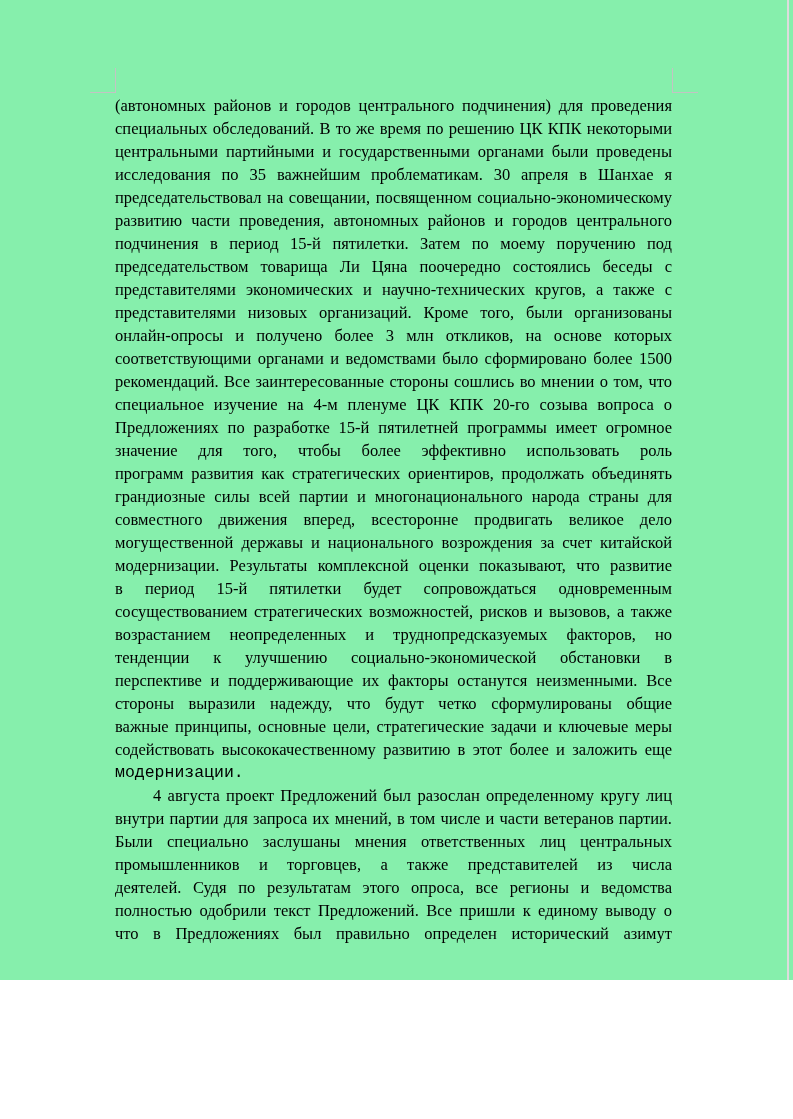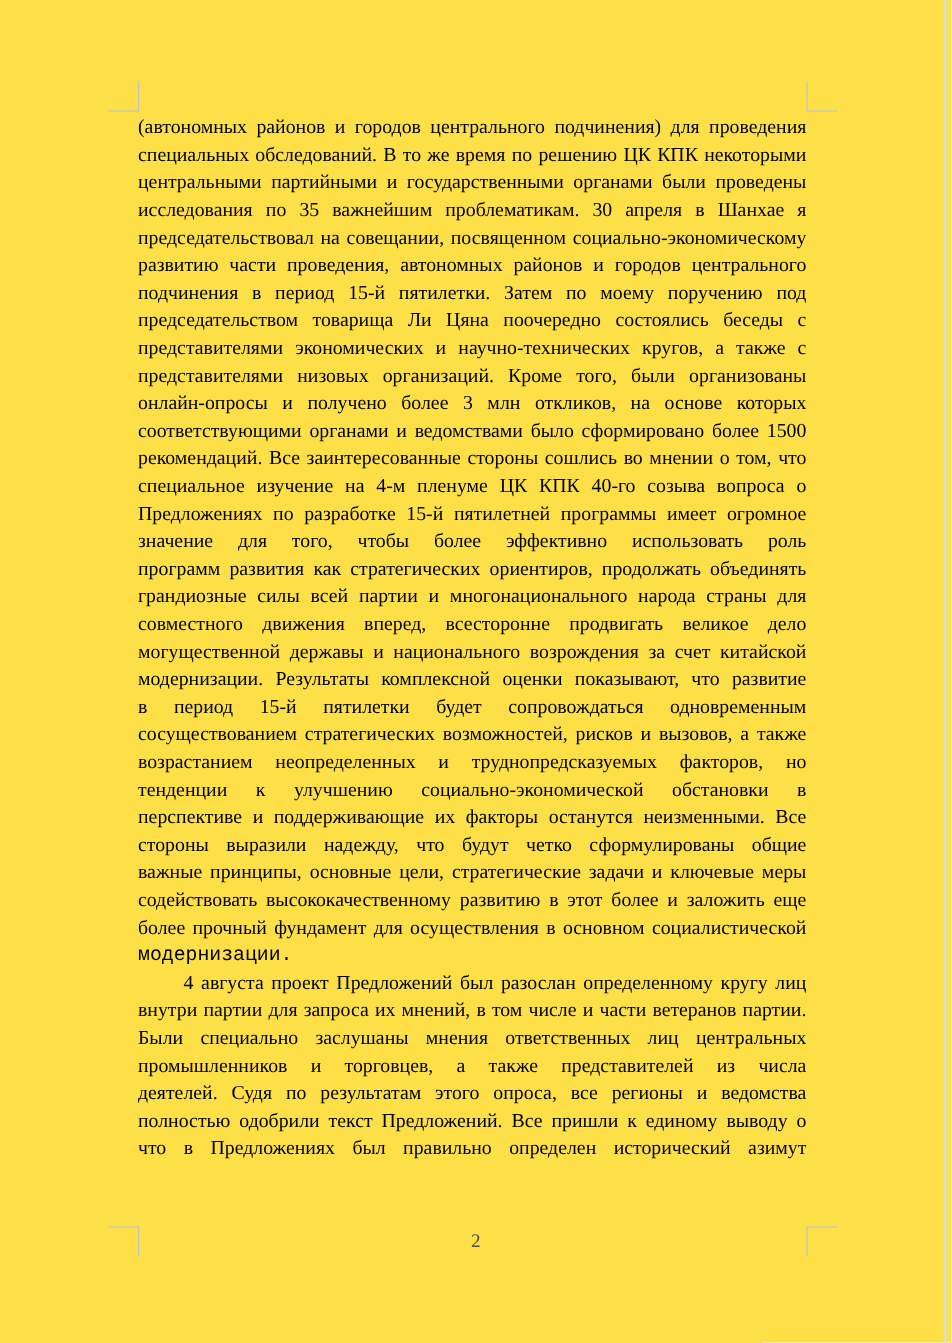--- a/index.html
+++ b/index.html
@@ -1,20 +1,20 @@
 <!DOCTYPE html>
 <html><head>
 <meta charset="utf-8">
 <style>
   html, body { margin: 0; padding: 0; background: #ffffff; }
   .page {
     position: relative;
     width: 793px;
-    height: 1119px;
-    background: #fde047;
+    height: 980px;
+    background: #86efac;
     overflow: hidden;
     font-family: "Liberation Serif", "DejaVu Serif", serif;
     color: #000000;
   }
   
   .text-block {
     position: absolute;
     left: 115px;
     top: 94px;
     width: 557px;
@@ -74,37 +74,36 @@
     <div class="line">исследования по 35 важнейшим проблематикам. 30 апреля в Шанхае я</div>
     <div class="line">председательствовал на совещании, посвященном социально-экономическому</div>
     <div class="line">развитию части проведения, автономных районов и городов центрального</div>
     <div class="line">подчинения в период 15-й пятилетки. Затем по моему поручению под</div>
     <div class="line">председательством товарища Ли Цяна поочередно состоялись беседы с</div>
     <div class="line">представителями экономических и научно-технических кругов, а также с</div>
     <div class="line">представителями низовых организаций. Кроме того, были организованы</div>
     <div class="line">онлайн-опросы и получено более 3 млн откликов, на основе которых</div>
     <div class="line">соответствующими органами и ведомствами было сформировано более 1500</div>
     <div class="line">рекомендаций. Все заинтересованные стороны сошлись во мнении о том, что</div>
-    <div class="line">специальное изучение на 4-м пленуме ЦК КПК 40-го созыва вопроса о</div>
+    <div class="line">специальное изучение на 4-м пленуме ЦК КПК 20-го созыва вопроса о</div>
     <div class="line">Предложениях по разработке 15-й пятилетней программы имеет огромное</div>
     <div class="line">значение для того, чтобы более эффективно использовать роль государственных</div>
     <div class="line">программ развития как стратегических ориентиров, продолжать объединять</div>
     <div class="line">грандиозные силы всей партии и многонационального народа страны для</div>
     <div class="line">совместного движения вперед, всесторонне продвигать великое дело построения</div>
     <div class="line">могущественной державы и национального возрождения за счет китайской</div>
     <div class="line">модернизации. Результаты комплексной оценки показывают, что развитие Китая</div>
     <div class="line">в период 15-й пятилетки будет сопровождаться одновременным</div>
     <div class="line">сосуществованием стратегических возможностей, рисков и вызовов, а также</div>
     <div class="line">возрастанием неопределенных и труднопредсказуемых факторов, но основные</div>
     <div class="line">тенденции к улучшению социально-экономической обстановки в долгосрочной</div>
     <div class="line">перспективе и поддерживающие их факторы останутся неизменными. Все</div>
     <div class="line">стороны выразили надежду, что будут четко сформулированы общие подходы,</div>
     <div class="line">важные принципы, основные цели, стратегические задачи и ключевые меры</div>
     <div class="line">содействовать высококачественному развитию в этот более и заложить еще</div>
-    <div class="line">более прочный фундамент для осуществления в основном социалистической</div>
     <div class="line para-end">модернизации.</div>
     <div class="line indent">4 августа проект Предложений был разослан определенному кругу лиц</div>
     <div class="line">внутри партии для запроса их мнений, в том числе и части ветеранов партии.</div>
     <div class="line">Были специально заслушаны мнения ответственных лиц центральных</div>
     <div class="line">промышленников и торговцев, а также представителей из числа беспартийных</div>
     <div class="line">деятелей. Судя по результатам этого опроса, все регионы и ведомства</div>
     <div class="line">полностью одобрили текст Предложений. Все пришли к единому выводу о том,</div>
     <div class="line">что в Предложениях был правильно определен исторический азимут развития</div>
   </div>
 

